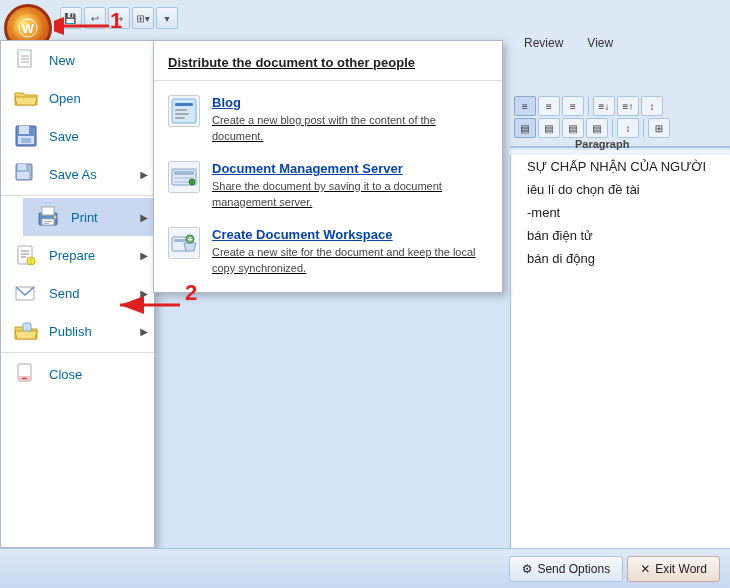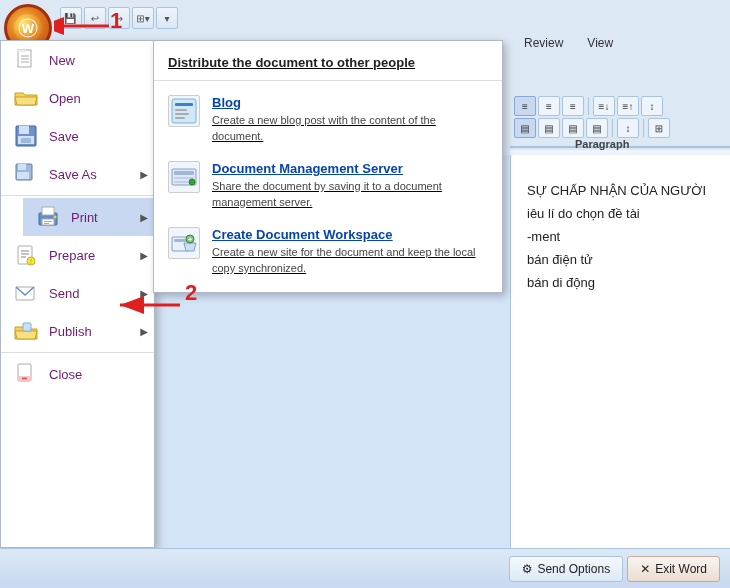--- a/index.html
+++ b/index.html
@@ -148,21 +148,21 @@
 
     .menu-icon {
       width: 30px; height: 26px;
       margin-right: 8px;
       flex-shrink: 0;
       display: flex; align-items: center; justify-content: center;
     }
 
     .menu-label {
       font-size: 13px;
-      color: #701a75;
+      color: #0369a1;
     }
 
     .menu-arrow {
       position: absolute;
       right: 6px;
       font-size: 10px;
       color: #555;
     }
 
     .menu-separator {
@@ -264,21 +264,21 @@
       border: 1px solid #c8a8a0;
       color: #222;
     }
 
     
     .doc-content {
       position: absolute;
       top: 155px; left: 510px; right: 0; bottom: 40px;
       background: white;
       border-left: 1px solid #aac4e0;
-      padding: 28px 16px;
+      padding: 4px 16px;
       overflow: hidden;
     }
 
     .doc-line {
       font-size: 13px;
       color: #222;
       margin-bottom: 8px;
       white-space: nowrap;
     }
 

